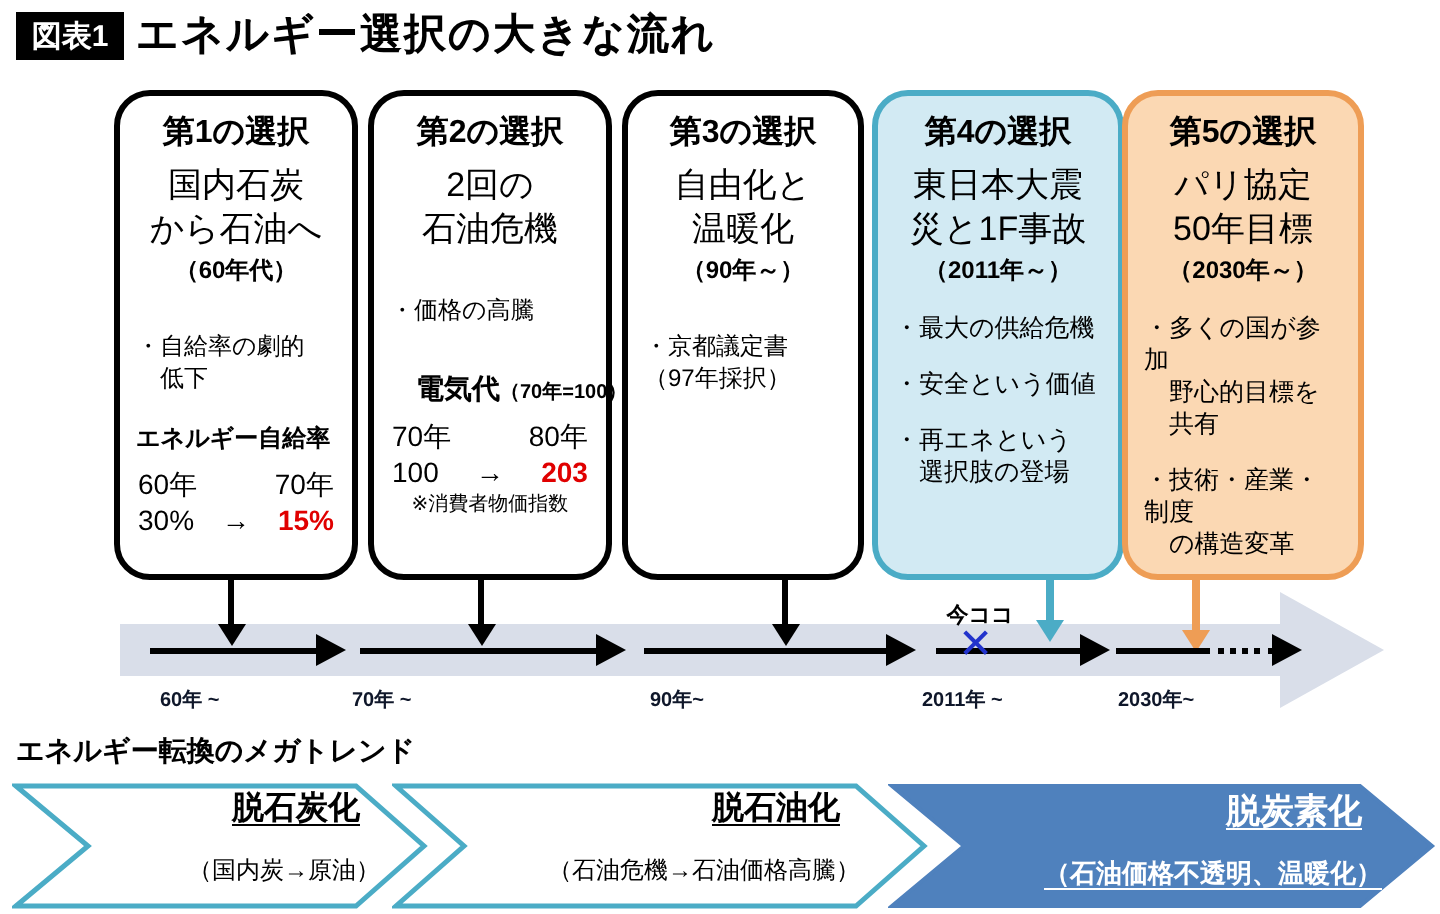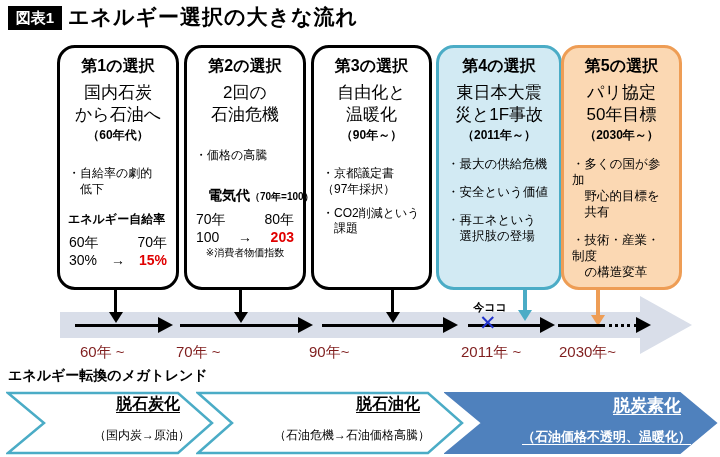--- a/index.html
+++ b/index.html
@@ -50,22 +50,22 @@
   .vhead{position:absolute;width:0;height:0;border-left:7px solid transparent;
     border-right:7px solid transparent;border-top:11px solid #000;}
   .v-teal{background:var(--teal);width:4px;}
   .vh-teal{border-top-color:var(--teal);}
   .v-orange{background:var(--orange);width:4px;}
   .vh-orange{border-top-color:var(--orange);}
   .now-label{position:absolute;left:462px;top:300px;width:56px;text-align:center;
     font-size:11px;font-weight:bold;color:#000;}
   .now-x{position:absolute;left:479px;top:312px;font-size:21px;font-weight:900;
     color:var(--marker_blue);line-height:1;}
-  .tl-label{position:absolute;top:343px;font-size:15px;color:#7f1d1d;white-space:nowrap;}
-  .tl0{left:80px;} .tl1{left:176px;} .tl2{left:309px;} .tl3{left:461px;} .tl4{left:559px;text-align:right;}
+  .tl-label{position:absolute;top:343px;font-size:10px;color:#0f172a;white-space:nowrap;font-weight:bold;}
+  .tl0{left:80px;} .tl1{left:176px;} .tl2{left:325px;} .tl3{left:461px;} .tl4{left:559px;text-align:right;}
 
   
   .mt-title{position:absolute;left:8px;top:367px;font-size:14px;font-weight:bold;}
   .chev{position:absolute;top:391px;}
   .chev-text{position:absolute;text-align:right;}
   .c-label{font-size:16px;font-weight:bold;text-decoration:underline;text-underline-offset:3px;}
   .c-sub{font-size:12px;}
   .c3-label{font-size:17px;font-weight:bold;color:#fff;text-decoration:underline;text-underline-offset:3px;}
   .c3-sub{font-size:13px;font-weight:bold;color:#fff;text-decoration:underline;text-underline-offset:3px;}
 </style>
@@ -119,22 +119,20 @@
   </div>
 
   <div class="box b3">
     <div class="bh">第3の選択</div>
     <div class="bt">自由化と
 温暖化</div>
     <div class="bp">（90年～）</div>
     <div class="bullets">
       <div class="bullet m-top-lg">・京都議定書
 （97年採択）</div>
-      <div class="bullet">・CO2削減という
-　課題</div>
     </div>
   </div>
 
   <div class="box b4">
     <div class="bh">第4の選択</div>
     <div class="bt">東日本大震
 災と1F事故</div>
     <div class="bp">（2011年～）</div>
     <div class="bullets">
       <div class="bullet m-top-lg">・最大の供給危機</div>

